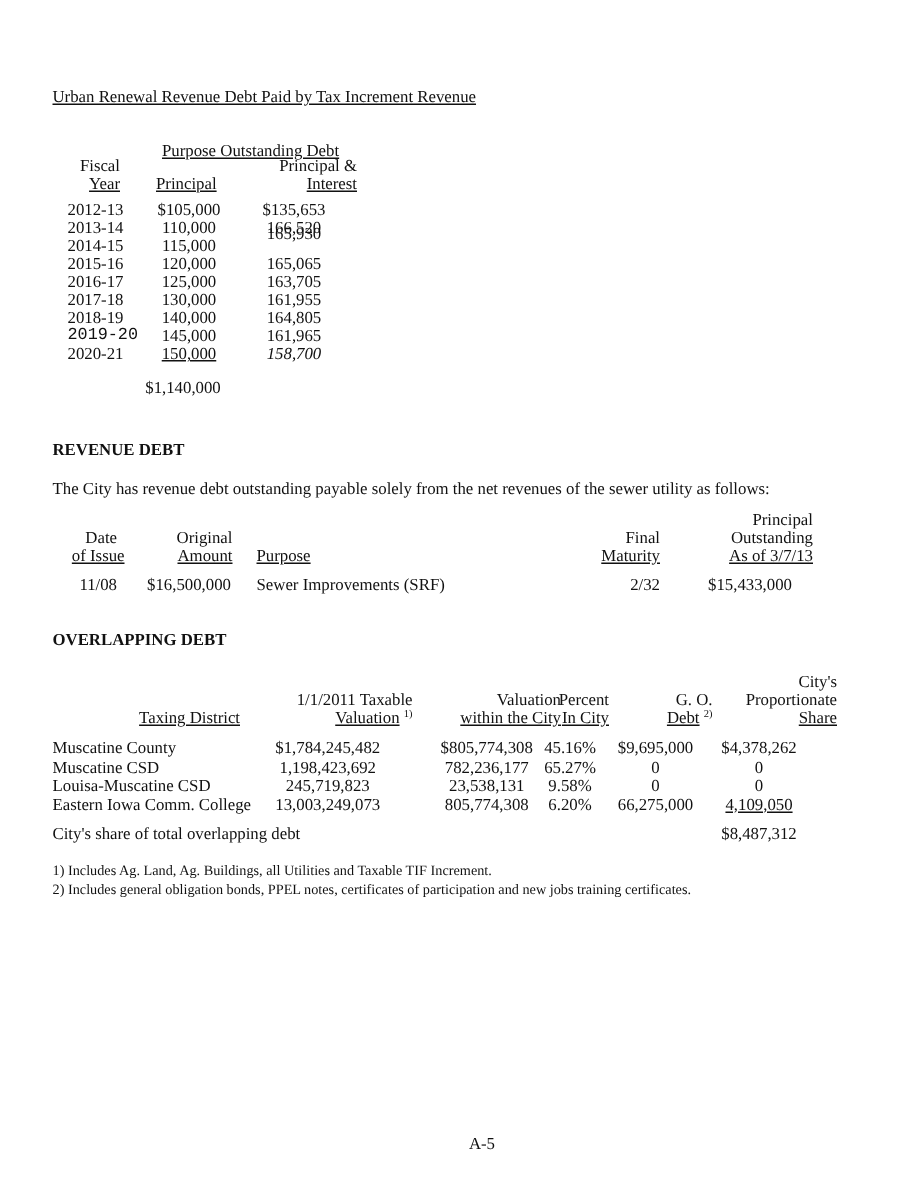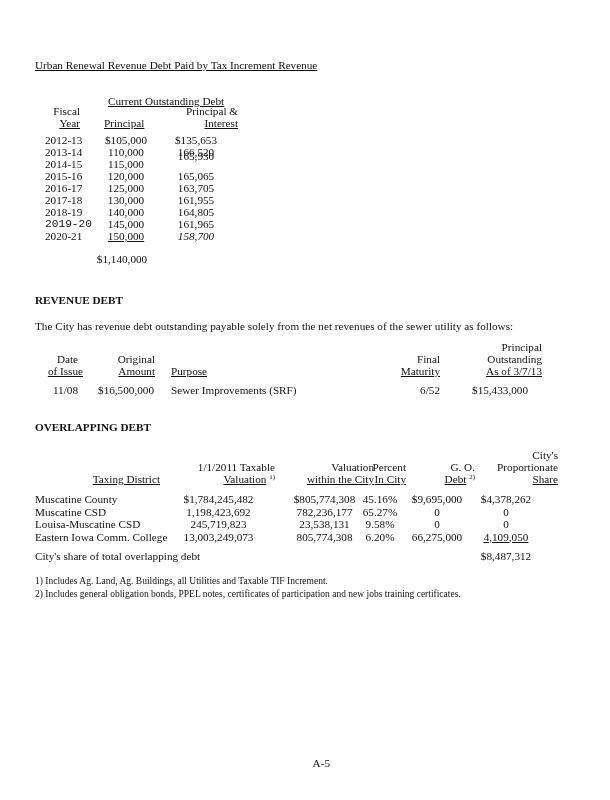--- a/index.html
+++ b/index.html
@@ -11,21 +11,21 @@
   .c { text-align:right; }
   .b { font-weight:bold; }
   sup { font-size:7px; line-height:0; vertical-align:4px; }
   .foot { font-size:9.5px; }
 </style>
 </head>
 <body>
 
 <div class="abs u" style="left:35px;top:59px;">Urban Renewal Revenue Debt Paid by Tax Increment Revenue</div>
 
-<div class="abs u" style="left:108px;top:95px;">Current Outstanding Debt</div>
+<div class="abs u" style="left:108px;top:95px;">Purpose Outstanding Debt</div>
 <div class="abs c" style="left:40px;top:105px;width:40px;">Fiscal</div>
 <div class="abs c u" style="left:40px;top:117px;width:40px;">Year</div>
 <div class="abs u" style="left:104px;top:117px;">Principal</div>
 <div class="abs c" style="left:168px;top:105px;width:70px;">Principal &amp;</div>
 <div class="abs c u" style="left:168px;top:117px;width:70px;">Interest</div>
 
 <div id="ur-rows">
     <div>
       <div class="abs" style="left:45px;top:134px;">2012-13</div>
       <div class="abs r" style="left:98px;top:134px;width:56px;">$105,000</div>
@@ -86,21 +86,21 @@
 <div class="abs c" style="left:380px;top:353px;width:60px;">Final</div>
 <div class="abs c u" style="left:380px;top:365px;width:60px;">Maturity</div>
 <div class="abs c" style="left:462px;top:341px;width:80px;">Principal</div>
 <div class="abs c" style="left:462px;top:353px;width:80px;">Outstanding</div>
 <div class="abs c u" style="left:462px;top:365px;width:80px;">As of 3/7/13</div>
 
 <div>
   <div class="abs c" style="left:38px;top:384px;width:40px;">11/08</div>
   <div class="abs r" style="left:95px;top:384px;width:62px;">$16,500,000</div>
   <div class="abs" style="left:171px;top:384px;">Sewer Improvements (SRF)</div>
-  <div class="abs c" style="left:380px;top:384px;width:60px;">6/52</div>
+  <div class="abs c" style="left:380px;top:384px;width:60px;">2/32</div>
   <div class="abs r" style="left:462px;top:384px;width:76px;">$15,433,000</div>
 </div>
 
 <div class="abs b" style="left:35px;top:421px;">OVERLAPPING DEBT</div>
 
 <div class="abs c u" style="left:50px;top:473px;width:110px;">Taxing District</div>
 
 <div class="abs c" style="left:175px;top:461px;width:100px;">1/1/2011 Taxable</div>
 <div class="abs c" style="left:175px;top:473px;width:100px;"><span class="u">Valuation</span> <sup>1)</sup></div>
 

